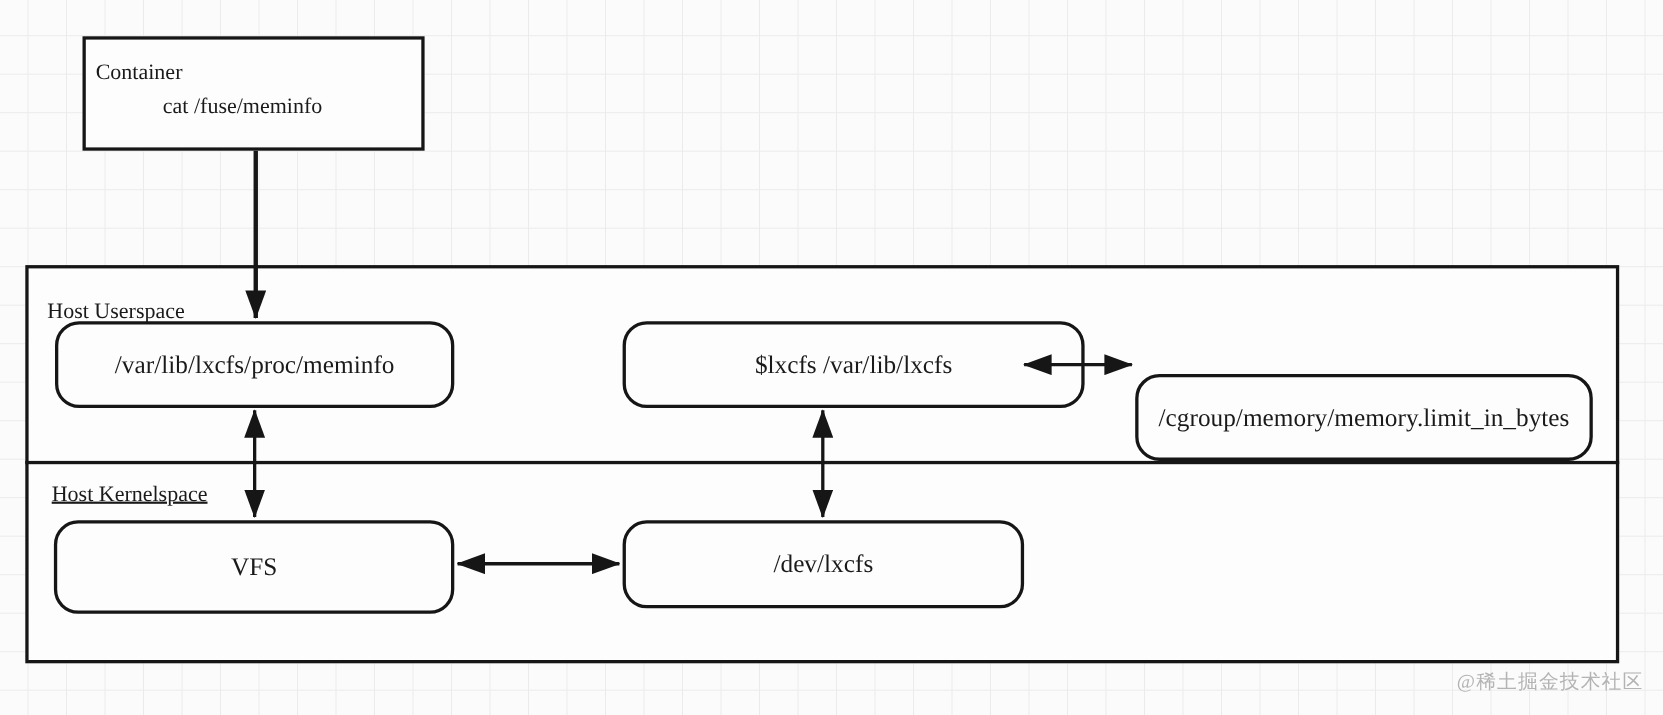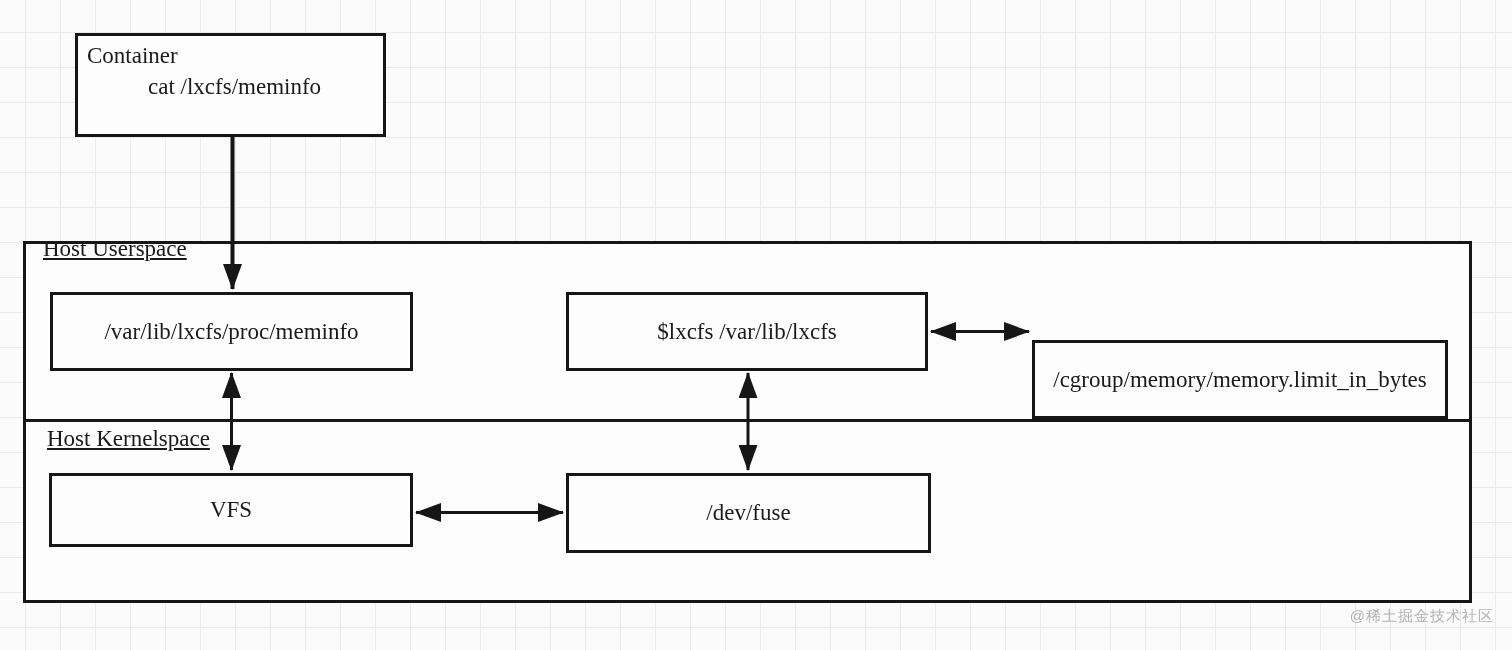--- a/index.html
+++ b/index.html
@@ -26,25 +26,27 @@
     box-sizing: border-box;
     border: 3px solid #161616;
     background: #fdfdfd;
   }
   .node {
     display: flex;
     align-items: center;
     justify-content: center;
     font-size: 23px;
     text-align: center;
+    border-radius: 22px;
   }
   .floating-label {
     position: absolute;
-    font-size: 23px;
+    font-size: 20px;
     white-space: nowrap;
+    margin-top: 12px;
   }
   .divider {
     position: absolute;
     background: #161616;
     height: 3px;
   }
   .arrow-layer {
     position: absolute;
     left: 0;
     top: 0;
@@ -53,52 +55,52 @@
     pointer-events: none;
   }
   .arrow-layer path.shaft {
     stroke: #161616;
     fill: none;
   }
   .watermark {
     position: absolute;
     right: 18px;
     top: 607px;
-    font-size: 15px;
+    font-size: 18px;
     letter-spacing: 1px;
     color: #b3b3b3;
-    font-family: Liberation Sans, sans-serif;
+    font-family: Liberation Serif, serif;
   }
 </style>
 </head>
 <body>
 
 <div class="canvas">
 
   <div class="box" style="left:75px; top:33px; width:311px; height:104px;">
     <div class="floating-label" style="left:9px; top:7px;">Container</div>
-    <div class="floating-label" style="left:70px; top:38px;">cat /lxcfs/meminfo</div>
+    <div class="floating-label" style="left:70px; top:38px;">cat /fuse/meminfo</div>
   </div>
 
   <div class="box" style="left:23px; top:241px; width:1449px; height:362px;"></div>
 
   <div class="divider" style="left:23px; top:419px; width:1449px;"></div>
 
-  <div class="floating-label" style="left:43px; top:236px;text-decoration:underline;">Host Userspace</div>
+  <div class="floating-label" style="left:43px; top:260px;">Host Userspace</div>
   <div class="floating-label" style="left:47px; top:426px;text-decoration:underline;">Host Kernelspace</div>
 
   <div class="box node" style="left:50px; top:292px; width:363px; height:79px;">/var/lib/lxcfs/proc/meminfo</div>
 
-  <div class="box node" style="left:566px; top:292px; width:362px; height:79px;">$lxcfs /var/lib/lxcfs</div>
+  <div class="box node" style="left:566px; top:292px; width:420px; height:79px;">$lxcfs /var/lib/lxcfs</div>
 
   <div class="box node" style="left:1032px; top:292px; width:416px; height:79px;margin-top:48px;">/cgroup/memory/memory.limit_in_bytes</div>
 
-  <div class="box node" style="left:49px; top:473px; width:364px; height:74px;">VFS</div>
+  <div class="box node" style="left:49px; top:473px; width:364px; height:85px;">VFS</div>
 
-  <div class="box node" style="left:566px; top:473px; width:365px; height:80px;">/dev/fuse</div>
+  <div class="box node" style="left:566px; top:473px; width:365px; height:80px;">/dev/lxcfs</div>
 
   <svg class="arrow-layer" viewBox="0 0 1512 650" xmlns="http://www.w3.org/2000/svg">
     <defs>
       <marker id="head" markerUnits="userSpaceOnUse" markerWidth="26" markerHeight="19" refX="25" refY="9.5" orient="auto-start-reverse">
         <path d="M0,0 L26,9.5 L0,19 Z" fill="#161616"></path>
       </marker>
     </defs>
 
     <path class="shaft" d="M232.5,137 L232.5,289" stroke-width="4" marker-end="url(#head)"></path>
 

